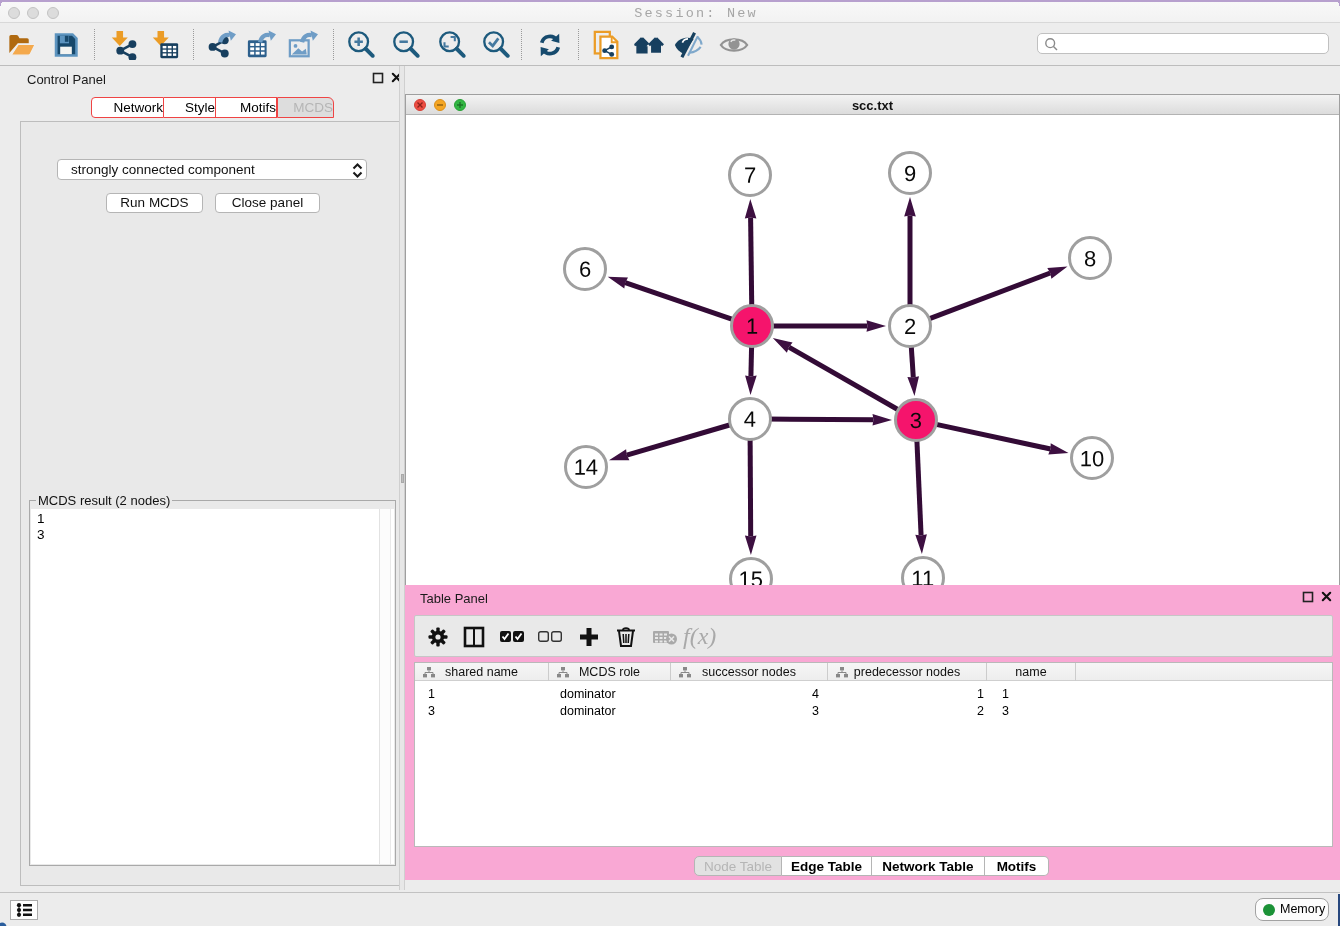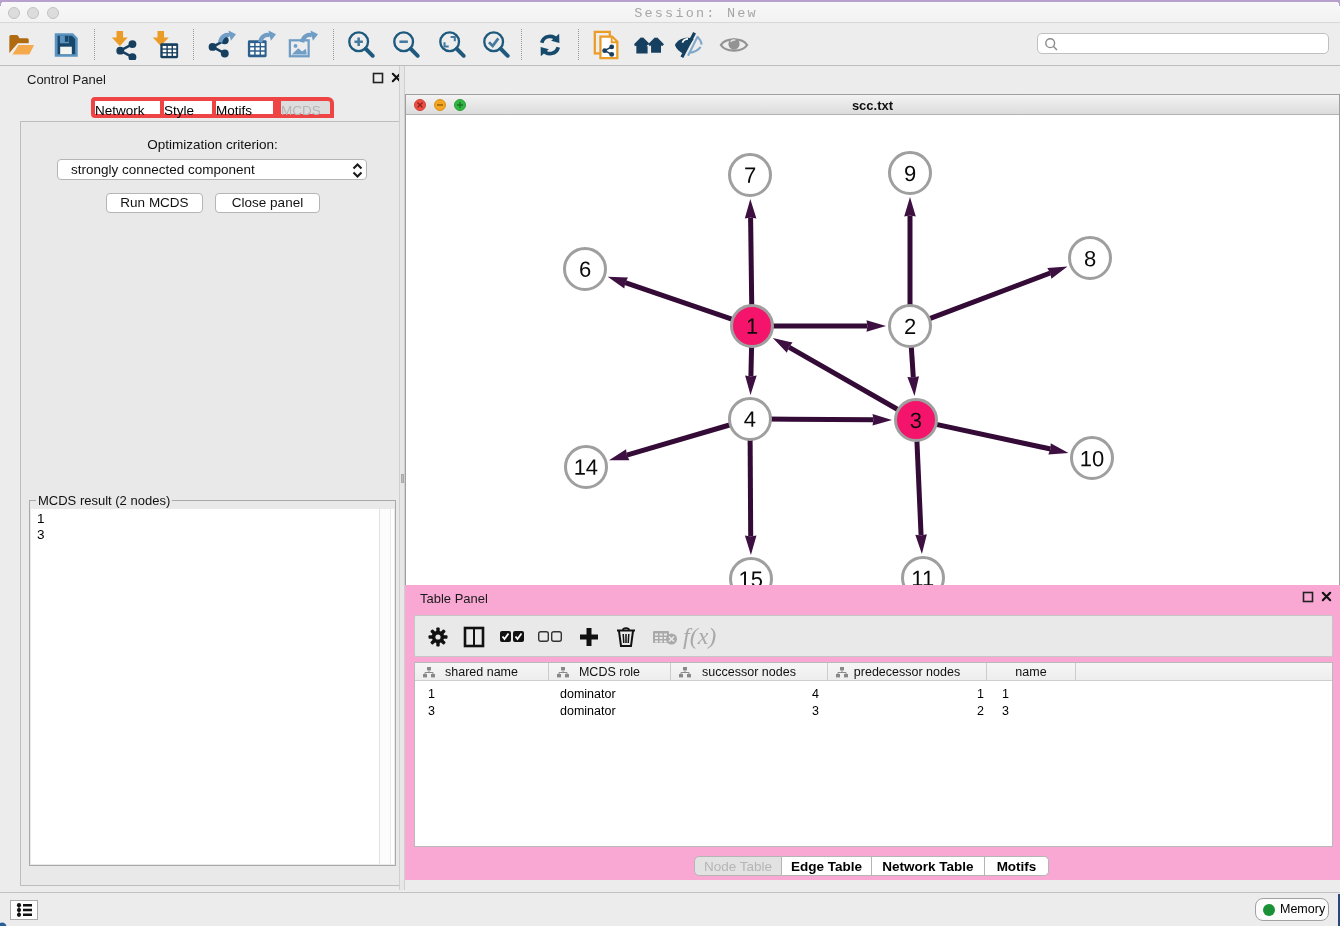--- a/index.html
+++ b/index.html
@@ -16,22 +16,22 @@
   background:#ededed; border-bottom:1px solid #bdbdbd; }
 .tbsep { position:absolute; top:6px; height:31px; width:0;
   border-left:1px dotted #9a9a9a; }
 .tbi { position:absolute; top:7px; width:30px; height:30px; }
 #searchbox { position:absolute; left:1037px; top:10px; width:292px; height:21px;
   background:#fff; border:1px solid #c0c0c0; border-radius:5px; }
 
 
 #cp { position:absolute; left:12px; top:66px; width:399px; height:824px; background:#ececec; }
 #cp-title { position:absolute; left:15px; top:6px; font-size:13px; color:#1a1a1a; }
-.tab { position:absolute; top:31px; height:21px; border:4px solid #ef4444; background:#fff;
-  font-size:13.5px; color:#000; text-align:left; line-height:20px; }
+.tab { position:absolute; top:31px; height:21px; border:1px solid #ef4444; background:#fff;
+  font-size:13.5px; color:#000; text-align:right; line-height:20px; }
 #cp-content { position:absolute; left:8px; top:55px; width:383px; height:765px;
   background:#e9e9e9; border:1px solid #bdbdbd; }
 #opt-label { position:absolute; left:0; top:15px; width:383px; text-align:center;
   font-size:13.5px; color:#111; }
 #dropdown { position:absolute; left:36px; top:37px; width:310px; height:21px; background:#fff;
   border:1px solid #b5b5b5; border-radius:4px; font-size:13.5px; color:#111;
   line-height:19px; padding-left:13px; }
 .btn { position:absolute; top:71px; height:20px; background:#fff; border:1px solid #b5b5b5;
   border-radius:4px; font-size:13.5px; color:#111; text-align:center; line-height:18px; }
 #fieldset { position:absolute; left:8px; top:378px; width:367px; height:366px;
@@ -264,21 +264,20 @@
       <rect x="1.5" y="1.5" width="9" height="9" fill="none" stroke="#222" stroke-width="1.6"></rect>
     </svg>
   <svg class="abs" style="left:379px; top:6px;" width="11" height="11" viewBox="0 0 11 11">
       <path d="M1.8 1.8 L9.2 9.2 M9.2 1.8 L1.8 9.2" stroke="#111" stroke-width="2.1" stroke-linecap="round"></path>
     </svg>
   <div class="tab" style="left:79px; width:73px; border-radius:4px 0 0 4px;">Network</div>
   <div class="tab" style="left:152px; width:52px; border-left:none;">Style</div>
   <div class="tab" style="left:204px; width:61px; border-left:none;">Motifs</div>
   <div class="tab" style="left:265px; width:57px; background:#ddd; color:#b5b5b5; border-radius:0 6px 0 0;">MCDS</div>
   <div id="cp-content">
-    <div id="opt-label">Optimization criterion:</div>
     <div id="dropdown">strongly connected component
       <svg class="abs" style="right:3px; top:3px;" width="11" height="15" viewBox="0 0 11 15">
           <path d="M1.5 5.5 L5.5 1.5 L9.5 5.5 M1.5 9.5 L5.5 13.5 L9.5 9.5" fill="none" stroke="#1a1a1a" stroke-width="2.1"></path>
         </svg>
     </div>
     <div class="btn" style="left:85px; width:97px;">Run MCDS</div>
     <div class="btn" style="left:194px; width:105px;">Close panel</div>
     <div id="fieldset">
       <div id="fieldset-label">MCDS result (2 nodes)</div>
       <div id="fs-white">

